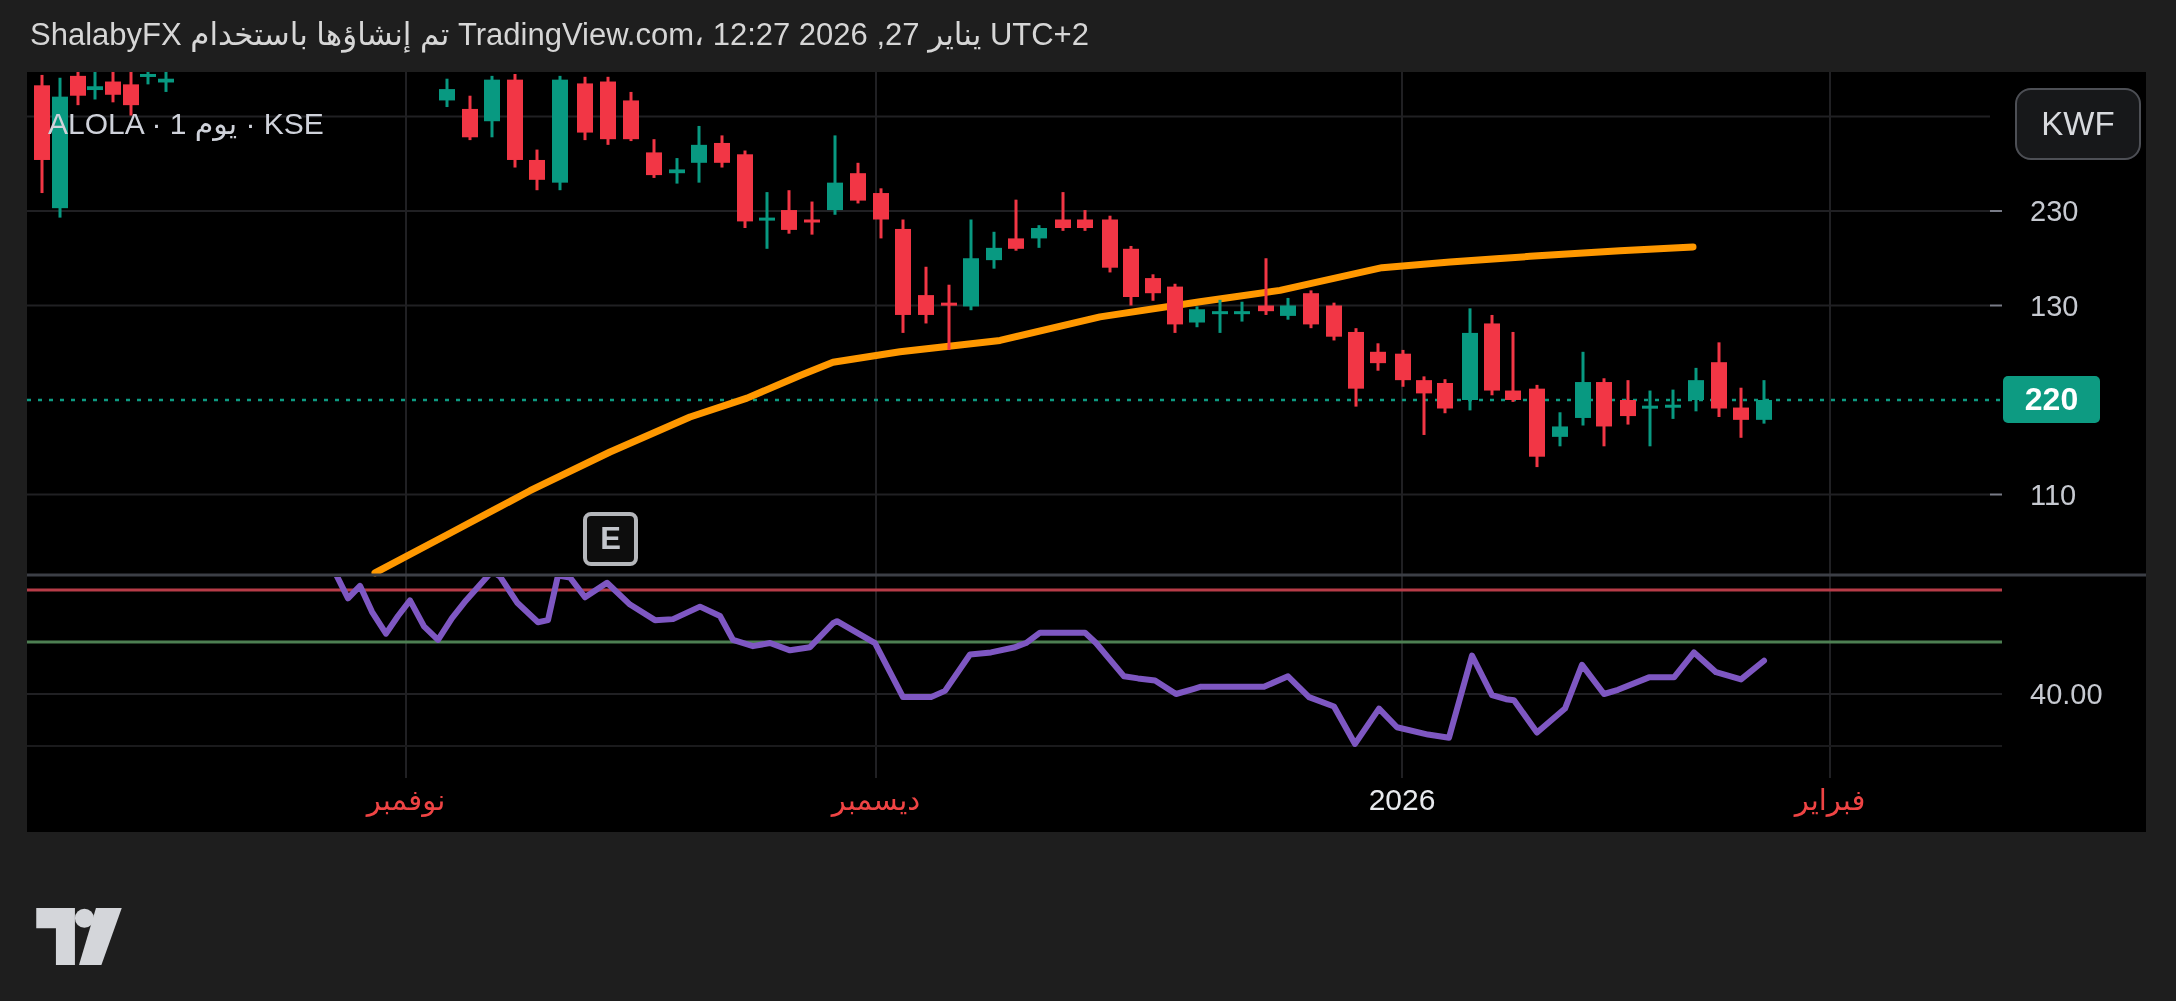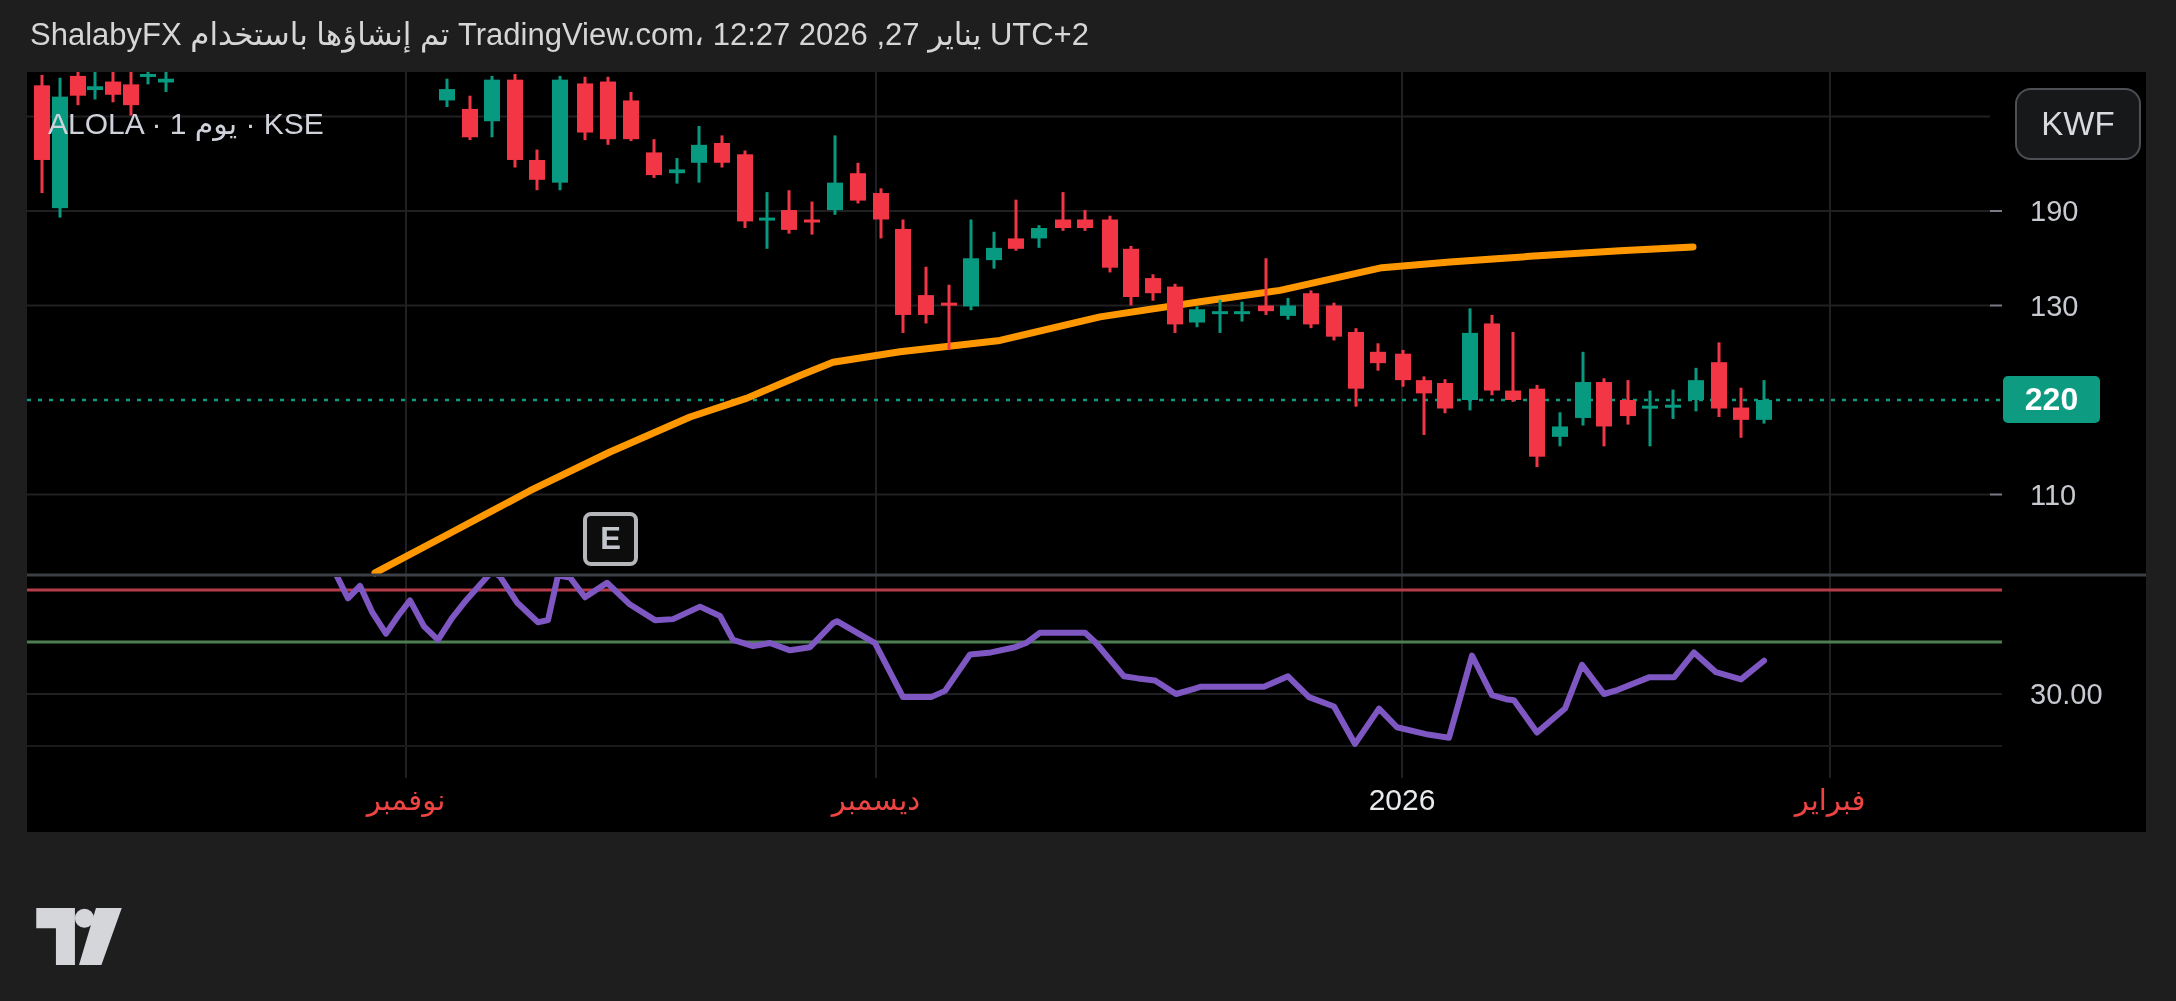--- a/index.html
+++ b/index.html
@@ -204,24 +204,24 @@
 
     <div id="symbol-label">ALOLA · 1 يوم · KSE</div>
 
     <div id="kwf-badge">KWF</div>
 
     <div id="price-badge">220</div>
 
     <div id="e-marker">E</div>
 
     <div id="price-axis">
-        <div class="price-axis-label" style="top: 139px;">190</div>
+        <div class="price-axis-label" style="top: 139px;">230</div>
         <div class="price-axis-label" style="top: 233.5px;">130</div>
         <div class="price-axis-label" style="top: 422.5px;">110</div>
-        <div class="price-axis-label" style="top: 622px;">30.00</div>
+        <div class="price-axis-label" style="top: 622px;">40.00</div>
       </div>
     <div id="time-axis">
         <div class="time-axis-label" style="left: 379px;">نوفمبر</div>
         <div class="time-axis-label" style="left: 849px;">ديسمبر</div>
         <div class="time-axis-label bold" style="left: 1375px;">2026</div>
         <div class="time-axis-label" style="left: 1803px;">فبراير</div>
       </div>
   </div>
 
   <div id="footer">

